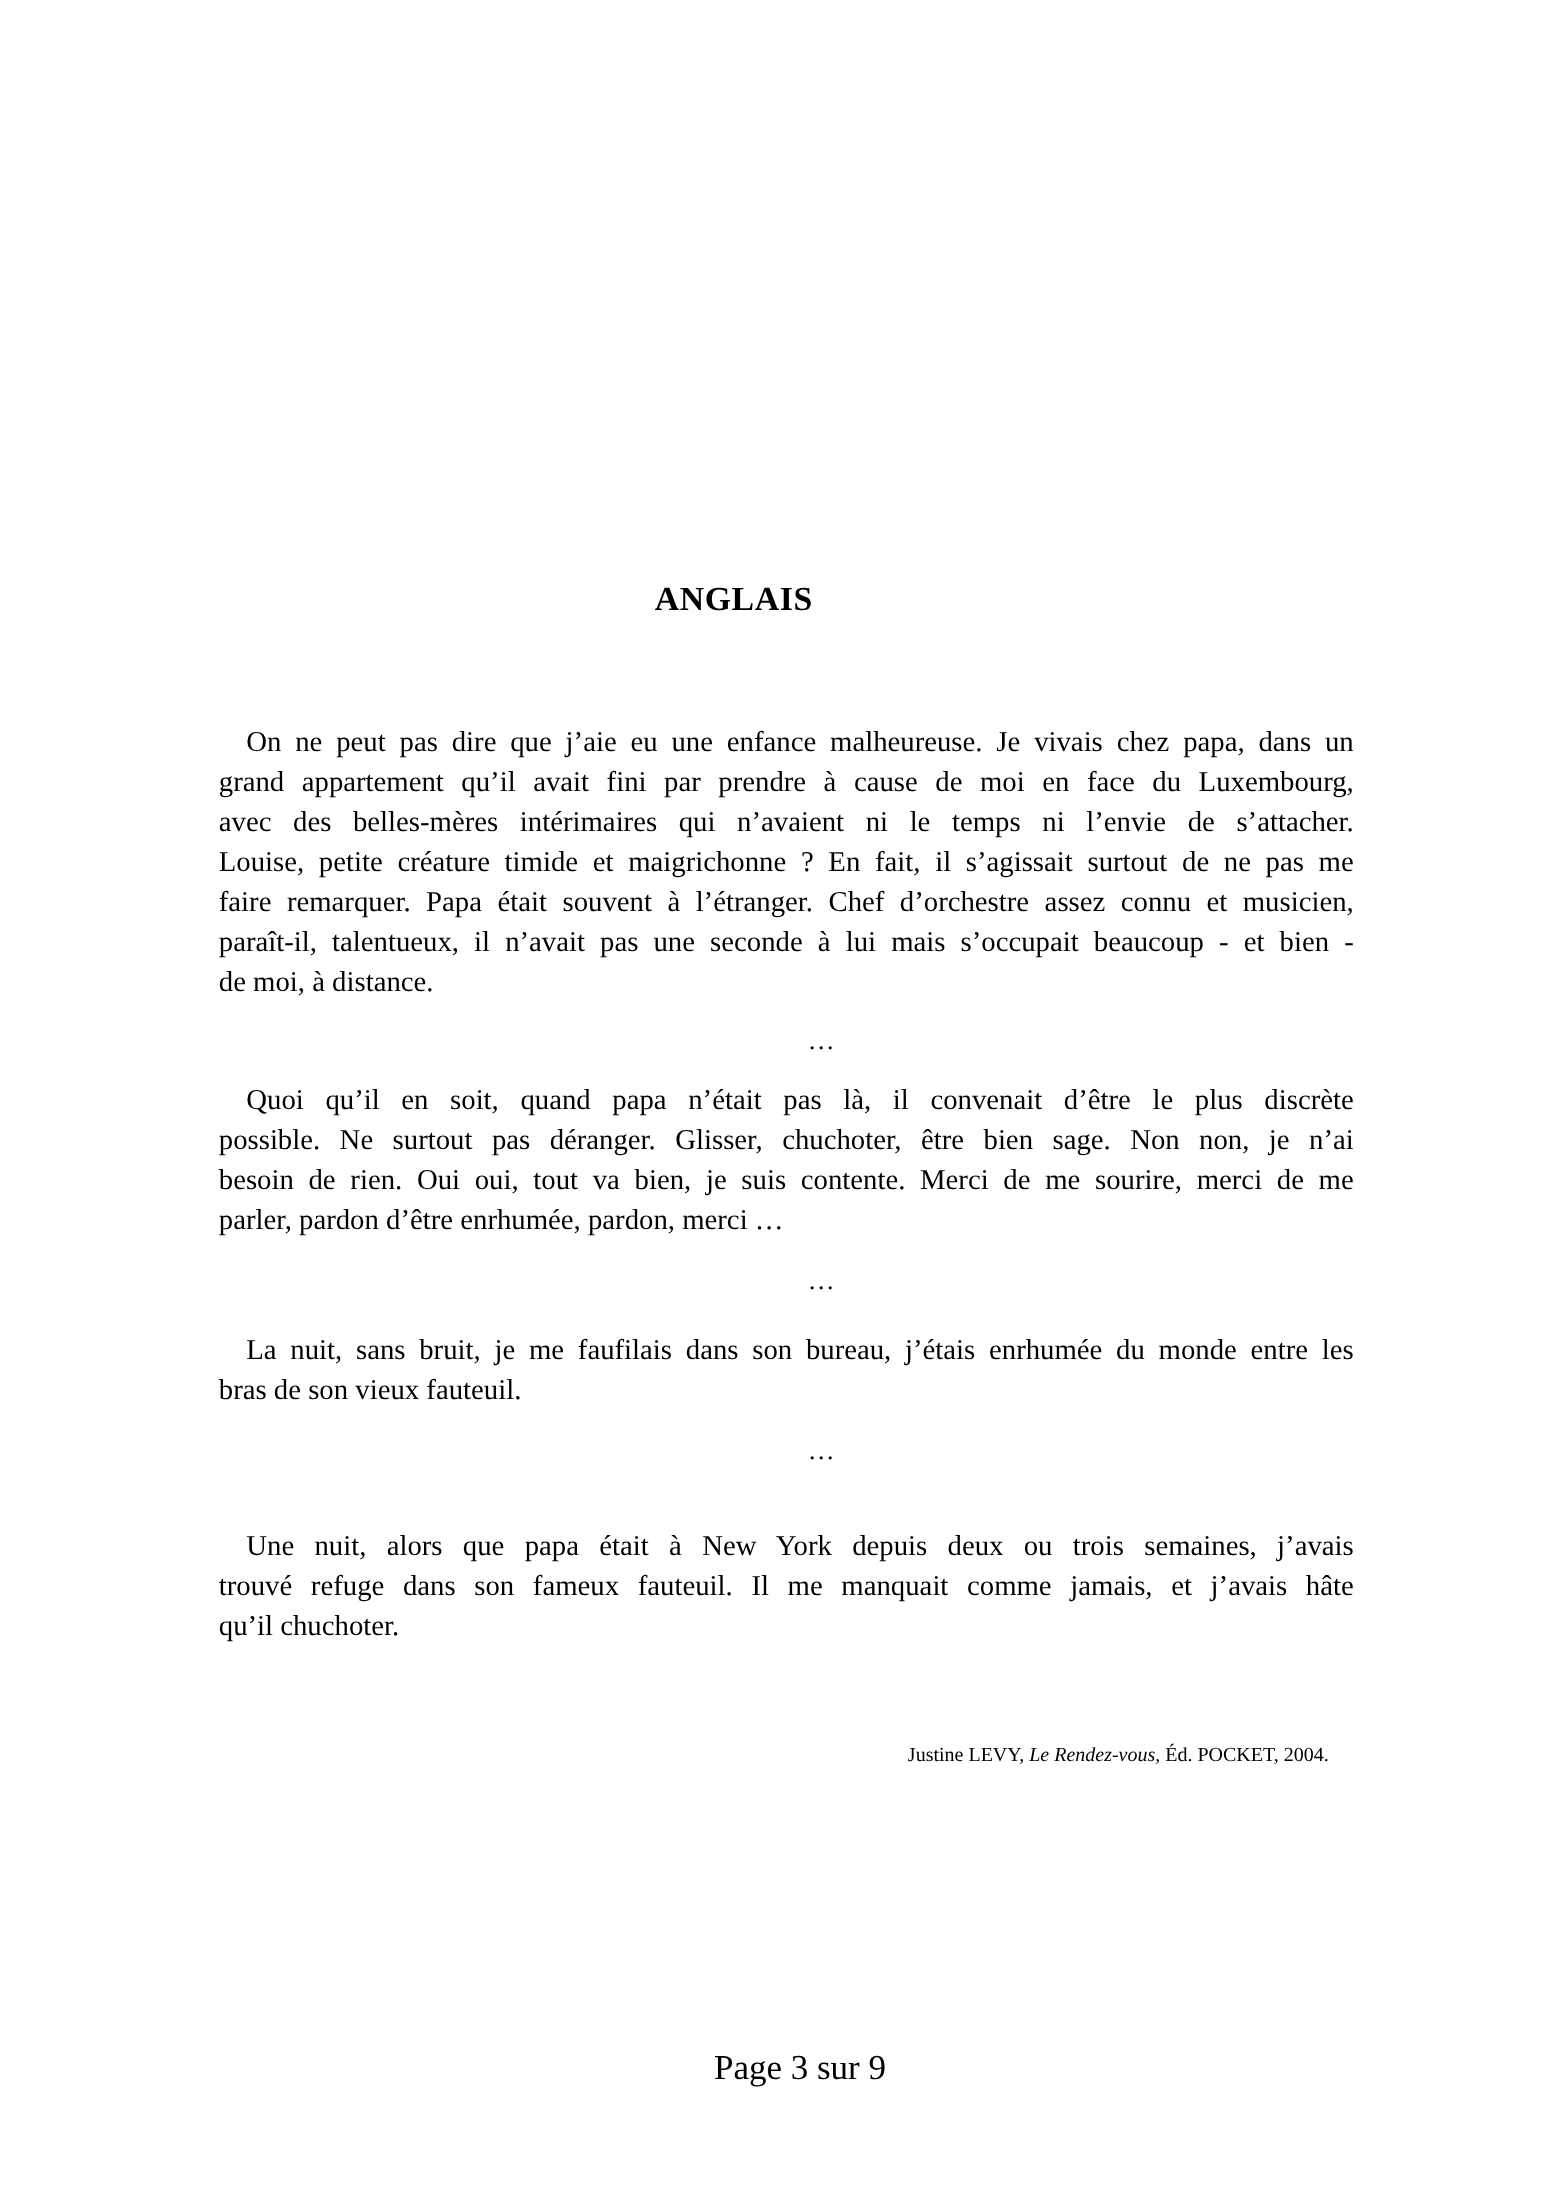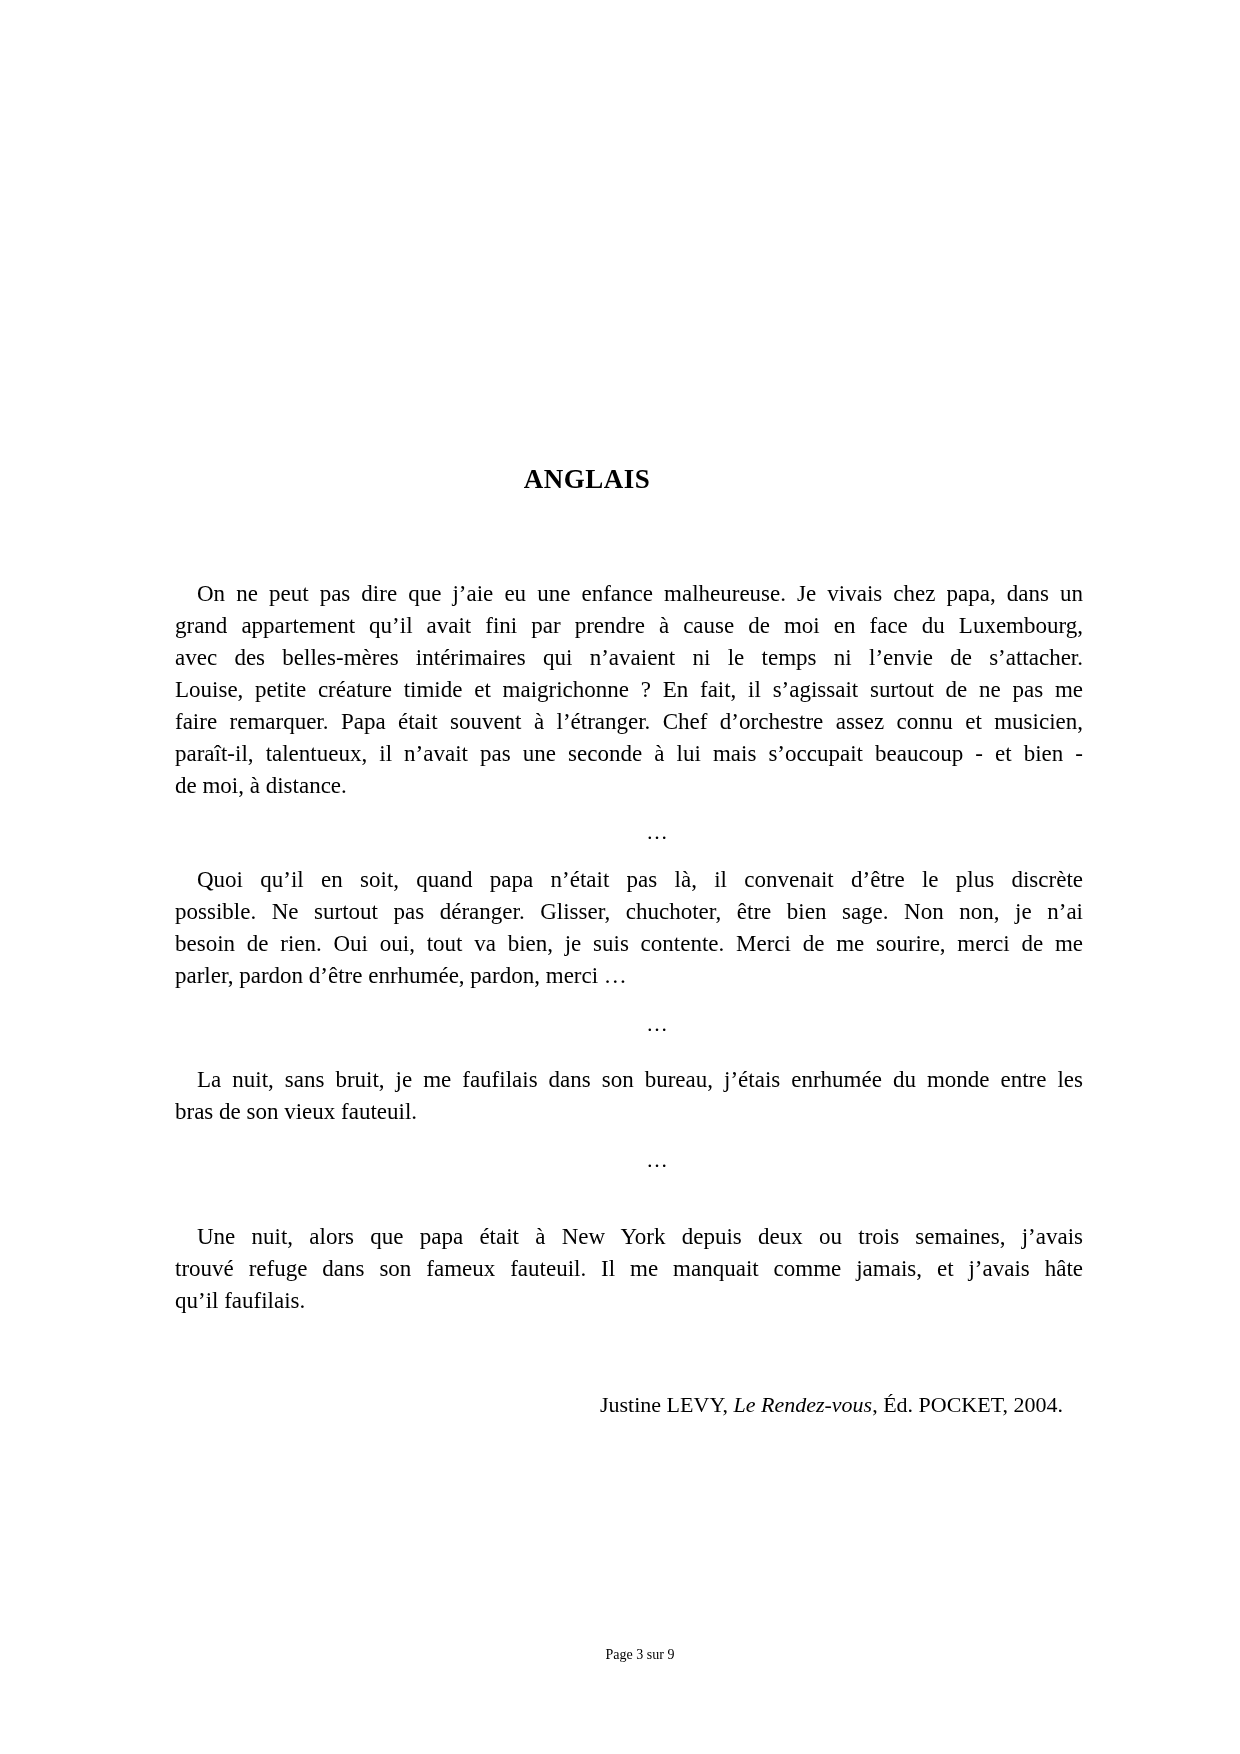--- a/index.html
+++ b/index.html
@@ -32,28 +32,28 @@
   .p1 { margin-top: 81px; }
   .sep1 { margin-top: 14px; }
   .p2 { margin-top: 16px; }
   .sep2 { margin-top: 16px; }
   .p3 { margin-top: 24px; }
   .sep3 { margin-top: 16px; }
   .p4 { margin-top: 45px; }
 
   .attribution {
     margin-top: 72px;
-    font-size: 22px; line-height: 32px;
+    font-size: 16px; line-height: 32px;
     text-align: right; padding-right: 20px;
   }
   .attribution .work { font-style: italic; }
 
   .footer {
     position: absolute; left: 0; right: 0; top: 1639px;
-    text-align: center; font-size: 14px; line-height: 32px; padding-left: 40px;
+    text-align: center; font-size: 28px; line-height: 32px; padding-left: 40px;
   }
 </style>
 </head>
 <body>
 
 <div class="page">
   <div class="content">
 
     <div class="title">ANGLAIS</div>
 
@@ -81,21 +81,21 @@
     <div class="para p3">
       <div class="line first">La nuit, sans bruit, je me faufilais dans son bureau, j’étais enrhumée du monde entre les</div>
       <div class="line last">bras de son vieux fauteuil.</div>
     </div>
 
     <div class="sep sep3">…</div>
 
     <div class="para p4">
       <div class="line first">Une nuit, alors que papa était à New York depuis deux ou trois semaines, j’avais</div>
       <div class="line">trouvé refuge dans son fameux fauteuil. Il me manquait comme jamais, et j’avais hâte</div>
-      <div class="line last">qu’il faufilais.</div>
+      <div class="line last">qu’il chuchoter.</div>
     </div>
 
     <div class="attribution"><span>Justine LEVY, </span><span class="work">Le Rendez-vous</span><span>, Éd. POCKET, 2004.</span></div>
 
   </div>
 
   <div class="footer">Page 3 sur 9</div>
 </div>
 
 </body></html>

